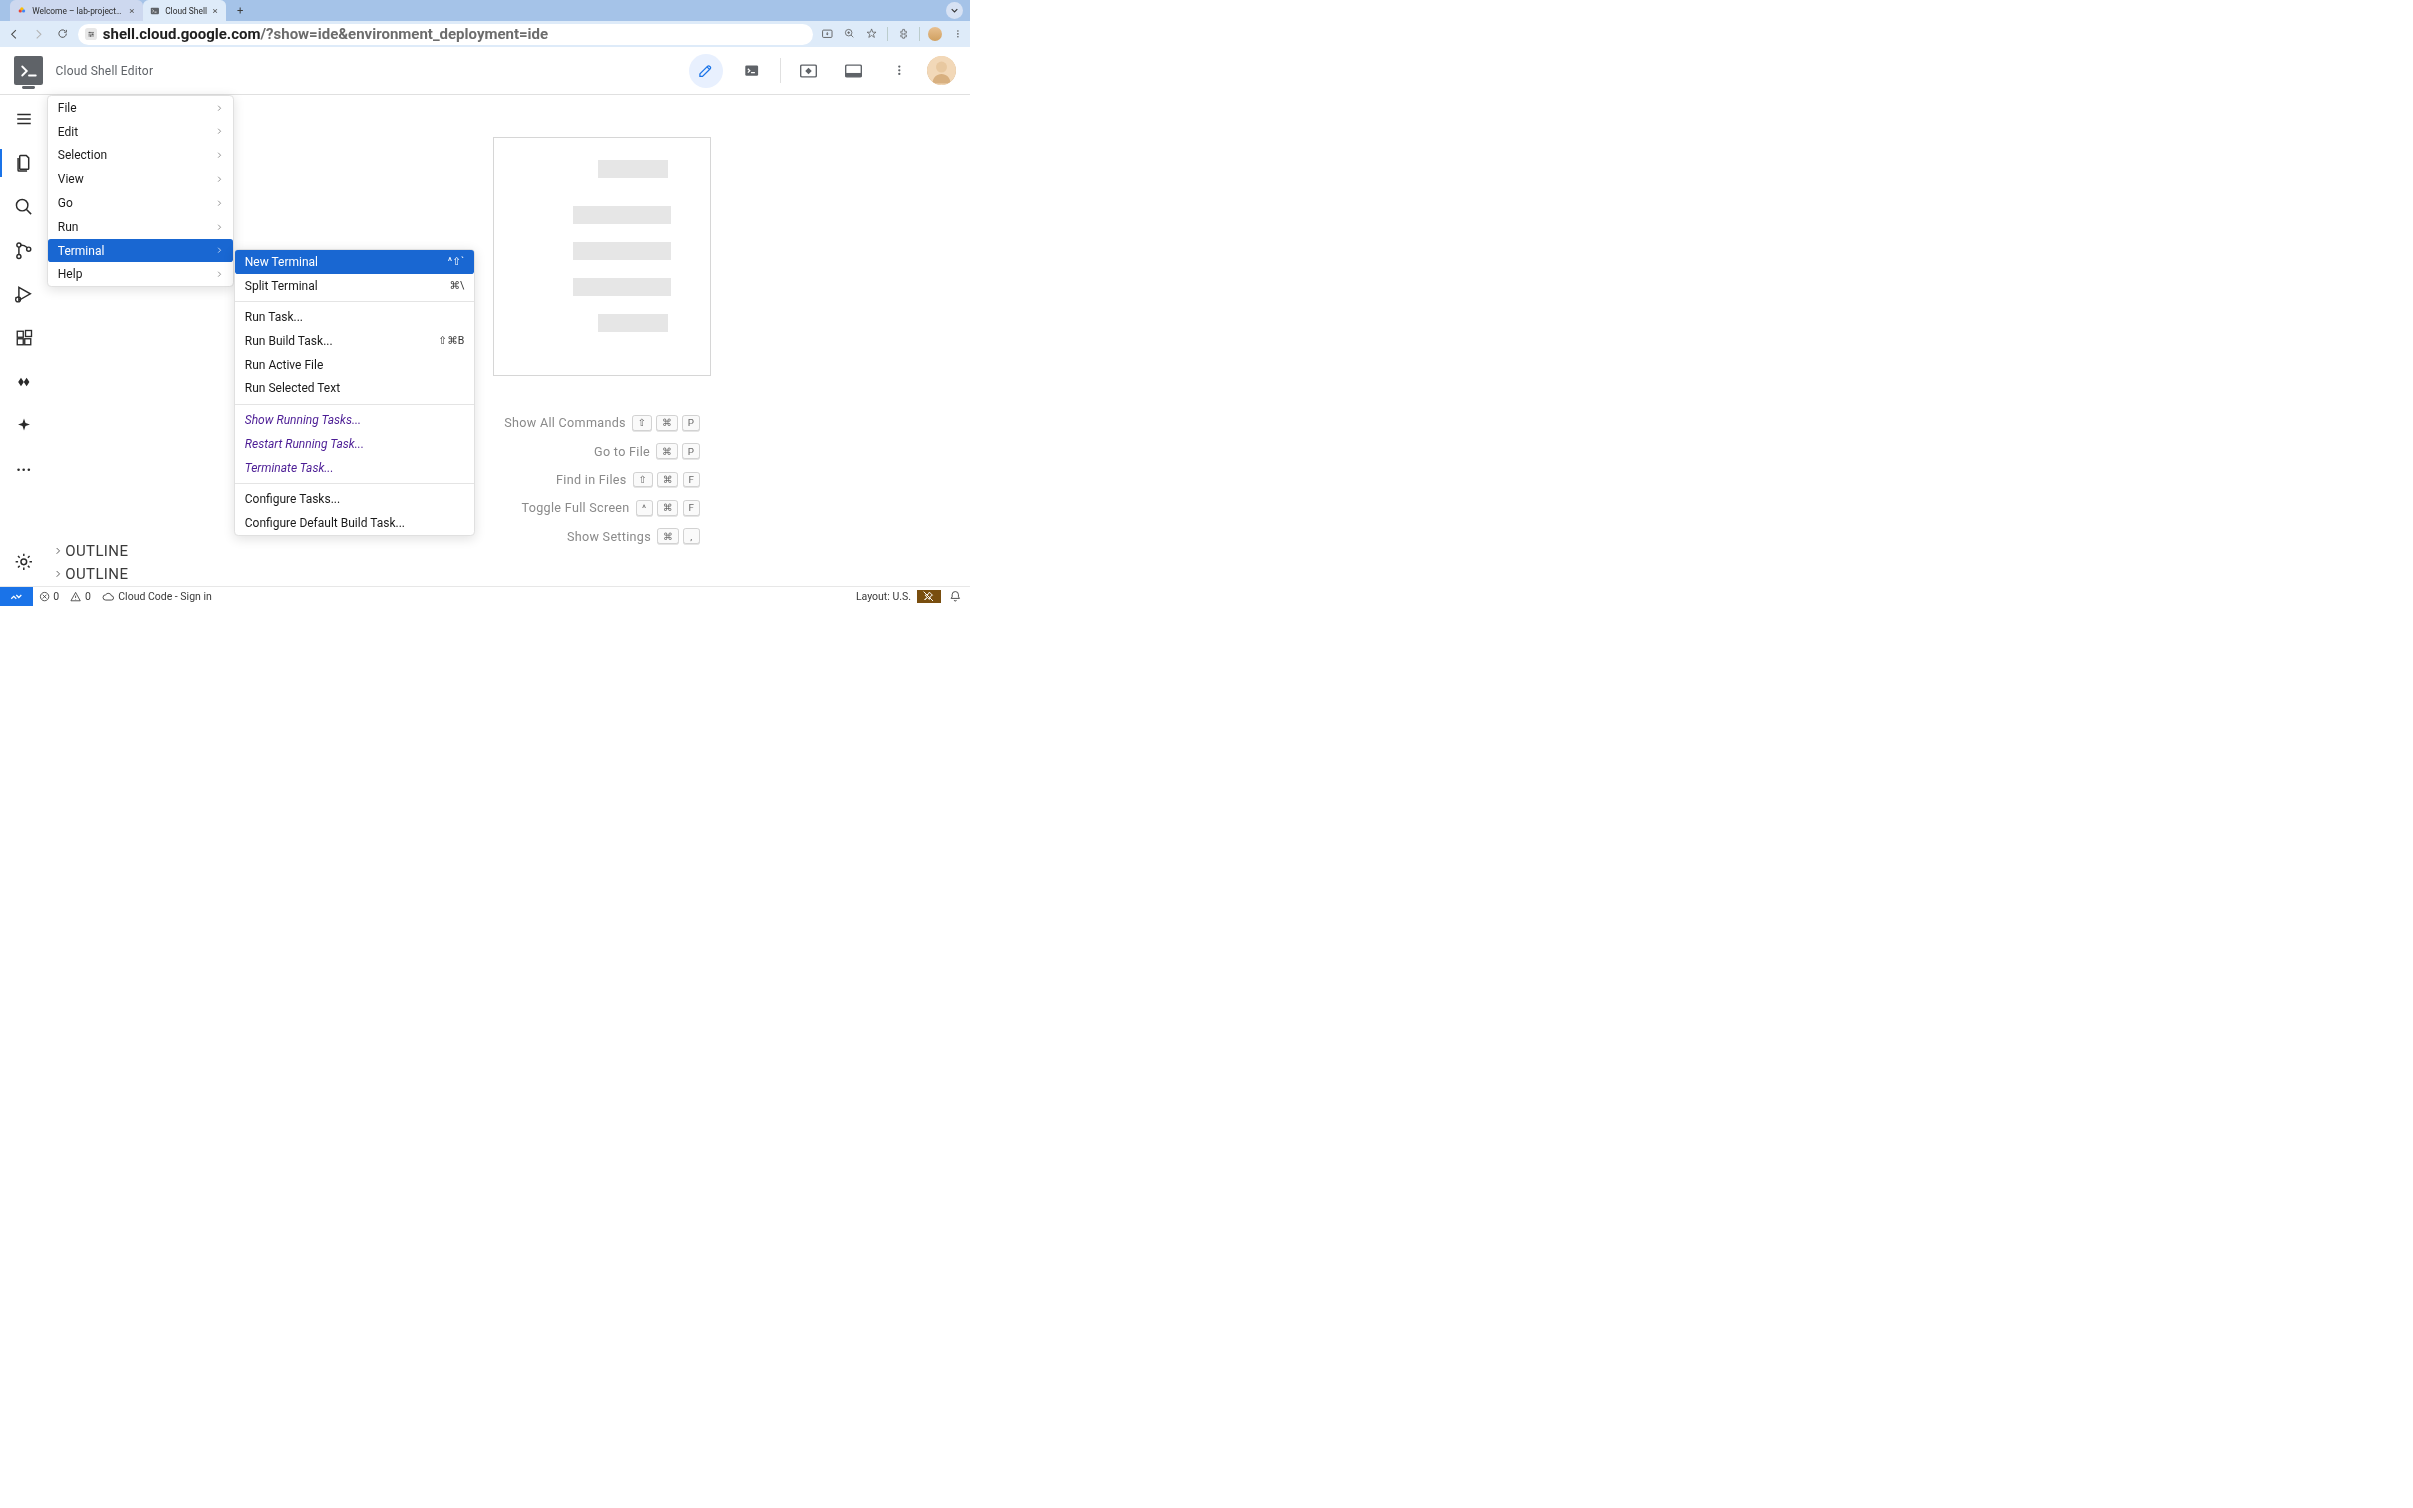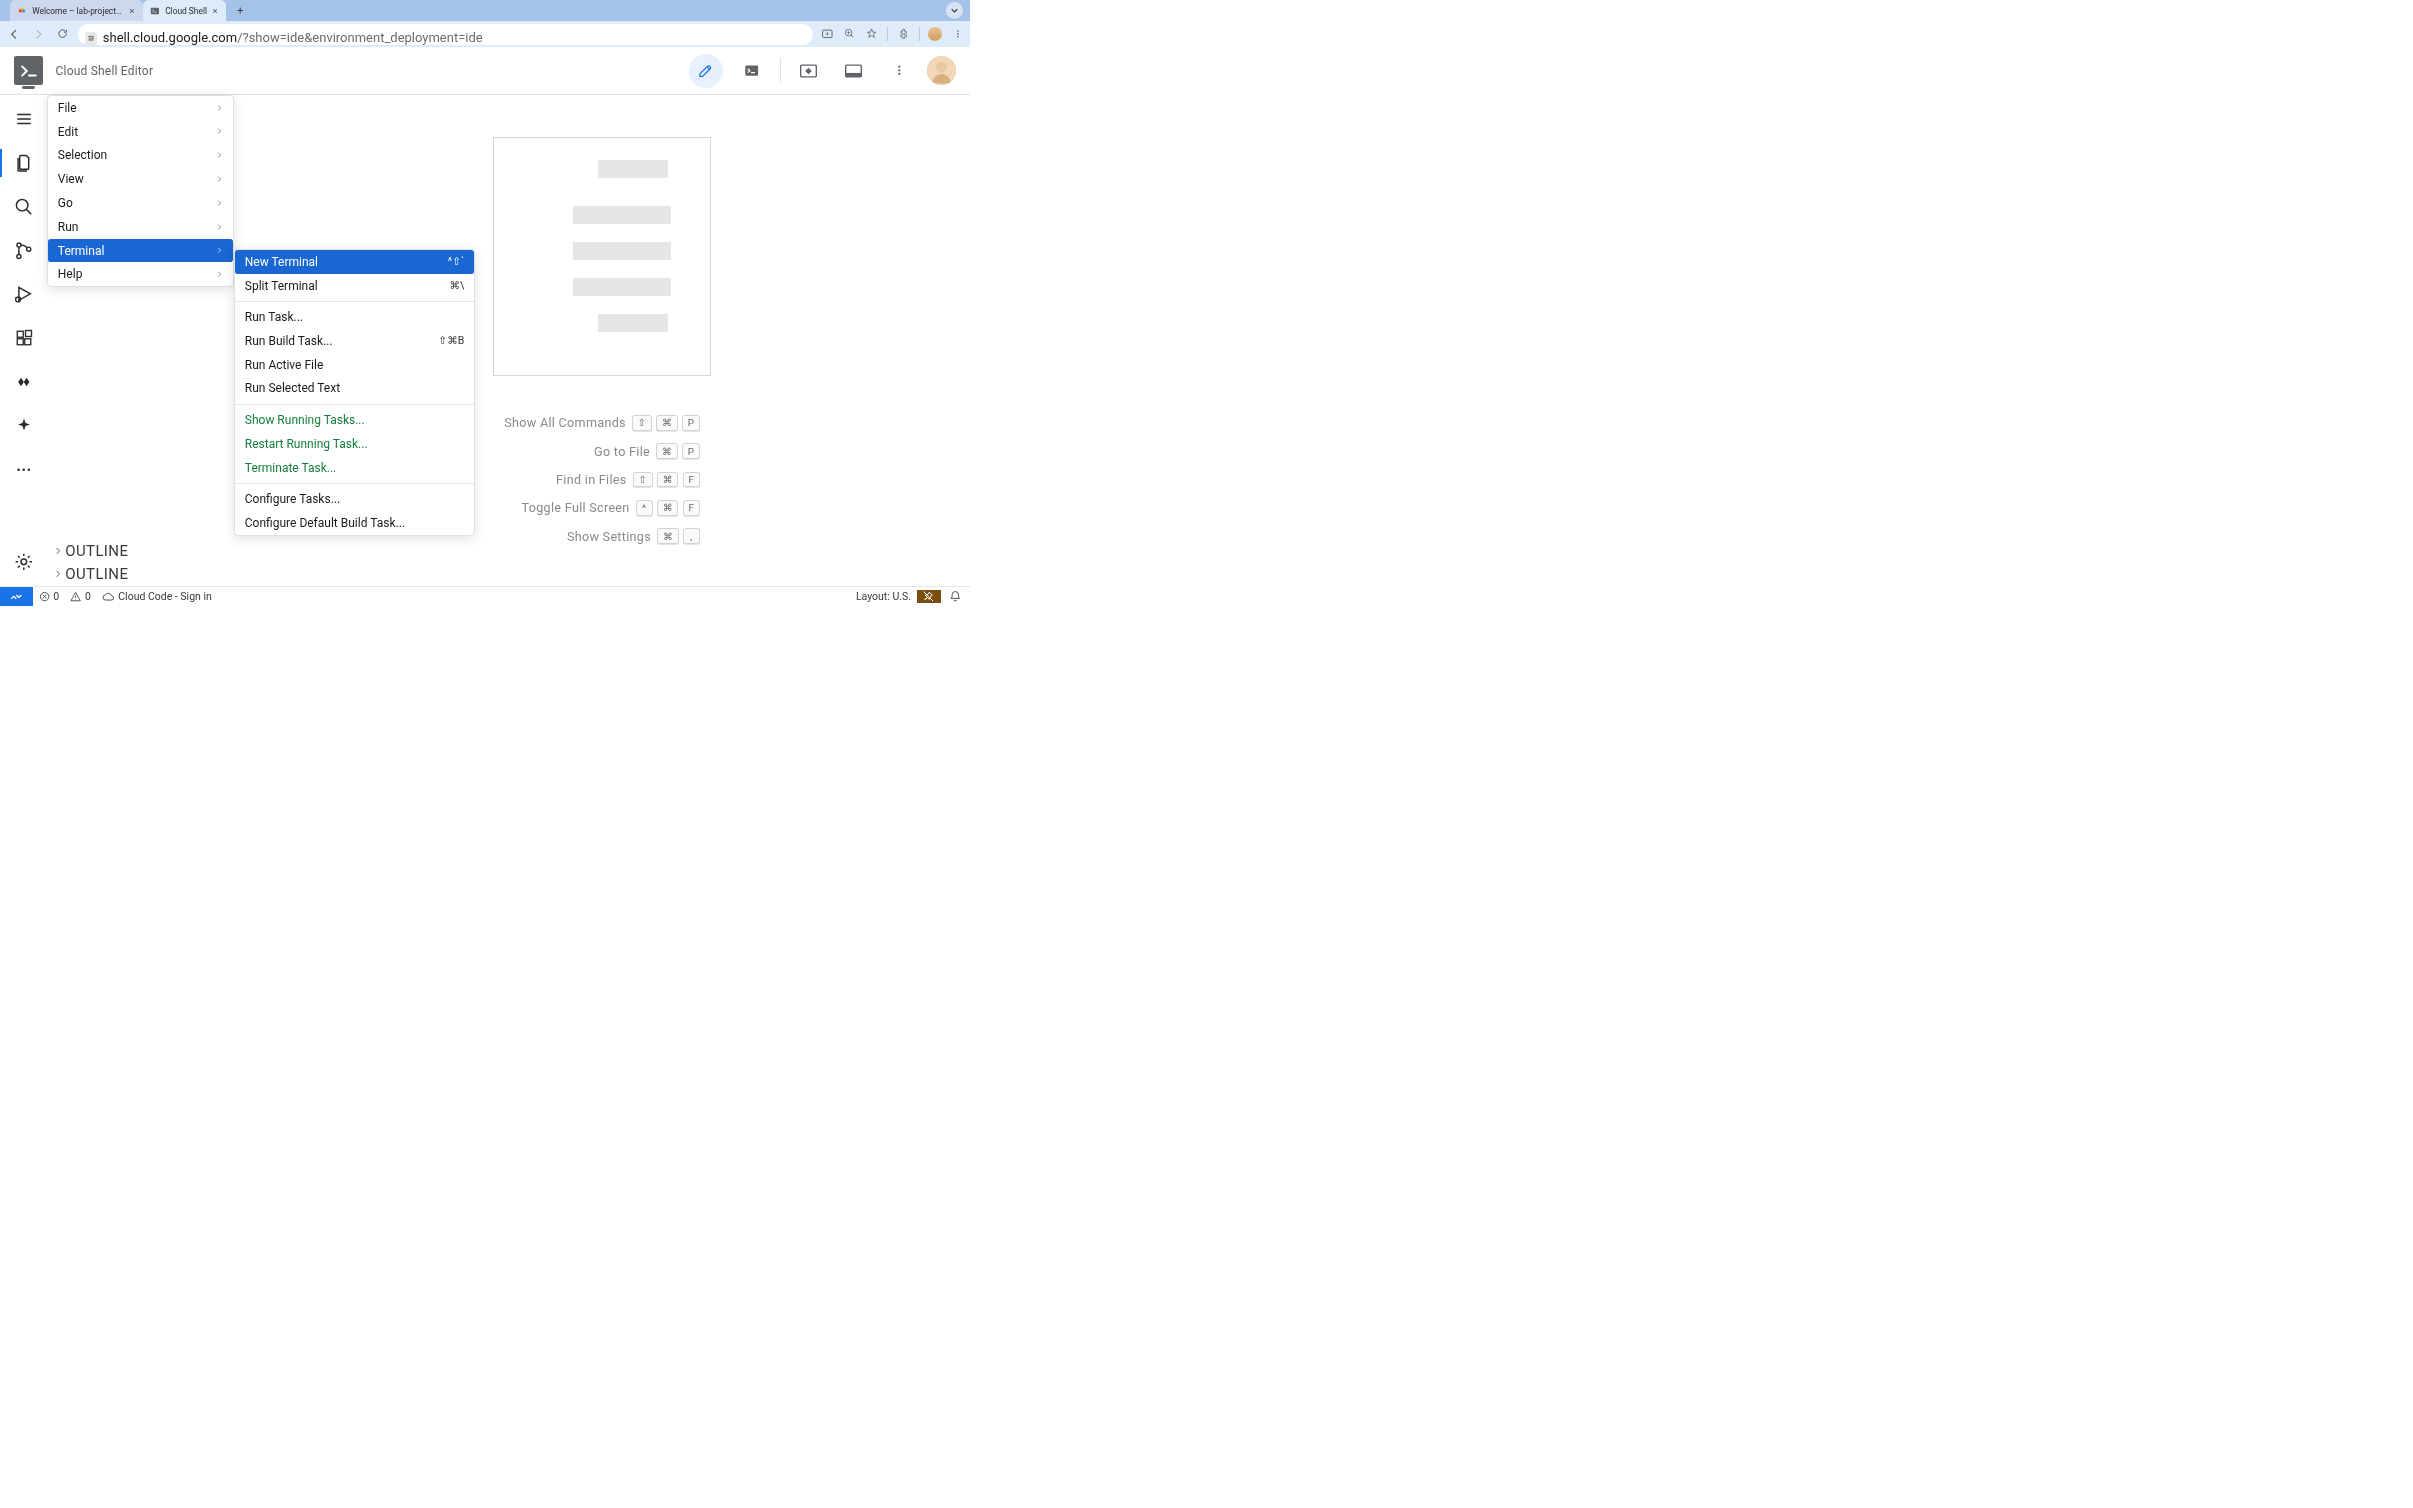--- a/index.html
+++ b/index.html
@@ -14,21 +14,21 @@
 .tab-favicon { width: 11.2px; height: 11.2px; display: flex; align-items: center; justify-content: center; }
 .tab-title { white-space: nowrap; overflow: hidden; text-overflow: ellipsis; flex: 1; }
 .tab-close { font-size: 9.8px; color: #555; cursor: pointer; padding: 0 1.4px; }
 .new-tab-btn { width: 19.6px; height: 19.6px; display: flex; align-items: center; justify-content: center; font-size: 11.2px; color: #3c3c3c; border-radius: 50%; margin-left: 4.2px; cursor: pointer; }
 .tab-strip-right { margin-left: auto; padding-right: 7px; }
 .tabs-dropdown { width: 17px; height: 17px; border-radius: 50%; background: #d7e2f4; display: flex; align-items: center; justify-content: center; font-size: 7px; color: #333; cursor: pointer; }
 
 .addr-bar { background: #deebf9; height: 26px; display: flex; align-items: center; padding: 0 5.6px; gap: 7px; }
 .nav-btn { width: 17px; height: 17px; display: flex; align-items: center; justify-content: center; color: #5a5a5a; cursor: pointer; }
 .nav-btn.disabled { color: #b4b4b4; }
-.url-box { flex: 1; background: #fff; border-radius: 12.6px; height: 21px; display: flex; align-items: flex-end; padding: 0 7px; gap: 5.6px; font-size: 13px; color: #2a2a2a; }
+.url-box { flex: 1; background: #fff; border-radius: 12.6px; height: 21px; display: flex; align-items: center; padding: 0 7px; gap: 5.6px; font-size: 15px; color: #2a2a2a; font-weight: bold; }
 .url-icon { width: 12.6px; height: 12.6px; background: #e7e7e7; border-radius: 2.8px; display:flex; align-items:center; justify-content:center; font-size:7px; color:#555; }
 .url-host { color: #202020; }
 .url-path { color: #6c6c6c; }
 .addr-right { display: flex; align-items: center; gap: 8.4px; color: #5a5a5a; }
 .addr-icon { width: 14px; height: 14px; display: flex; align-items: center; justify-content: center; cursor: pointer; }
 .addr-sep { width: 0.7px; height: 14px; background: #bcc; }
 .avatar-small { width: 14px; height: 14px; border-radius: 50%; background: linear-gradient(#e8c090, #d0a060); cursor: pointer; }
 
 
 .app-header { height: 48px; display: flex; align-items: center; padding: 0 14px; border-bottom: 0.7px solid #e0e0e0; background: #fff; }
@@ -70,21 +70,21 @@
 .ws-key { border: 0.7px solid #d2d2d2; border-radius: 2.8px; padding: 1.4px 4.9px; font-size: 9.8px; color: #666; background: #fafafa; min-width: 17px; text-align: center; box-shadow: 0 0.7px 0 #ddd;}
 
 
 .menu-popup { position: absolute; background: #fff; border: 0.7px solid #e0e0e0; border-radius: 4.2px; box-shadow: 0 2.8px 11.2px rgba(0,0,0,0.12); padding: 0; z-index: 100; }
 .menu-main { left: 47px; top: 0; width: 187px; }
 .menu-sub { left: 234px; top: 154px; width: 241px; }
 .menu-item { display: flex; align-items: center; justify-content: space-between; padding: 4.9px 9.8px; font-size: 12px; color: #1a1a1a; border-radius: 2.8px; cursor: pointer; }
 .menu-item.highlighted { background: #1967d2; color: #fff; }
 .menu-item .chev { font-size: 9.8px; color: #666; }
 .menu-item.highlighted .chev { color: #fff; }
-.menu-item.disabled { color: #15803d; cursor: default; }
+.menu-item.disabled { color: #4c1d95; cursor: default; font-style: italic; }
 .menu-sep { height: 0.7px; background: #e4e4e4; margin: 3.5px 0; }
 .menu-shortcut { font-size: 10.5px; color: #333; }
 .menu-item.highlighted .menu-shortcut { color: #fff; }
 
 
 .status-bar { height: 20px; background: #fff; border-top: 0.7px solid #e7e7e7; display: flex; align-items: center; font-size: 10.5px; color: #3a3a3a; }
 .sb-remote { width: 33px; height: 100%; background: #1a73e8; color: #fff; display: flex; align-items: center; justify-content: center; cursor: pointer; }
 .sb-item { display: flex; align-items: center; gap: 3.5px; padding: 0 5.6px; cursor: pointer; }
 .sb-right { margin-left: auto; display: flex; }
 .sb-notif { width: 24px; height: 100%; background: #794e0f; color: #fff; display:flex; align-items:center; justify-content:center; cursor:pointer;}

